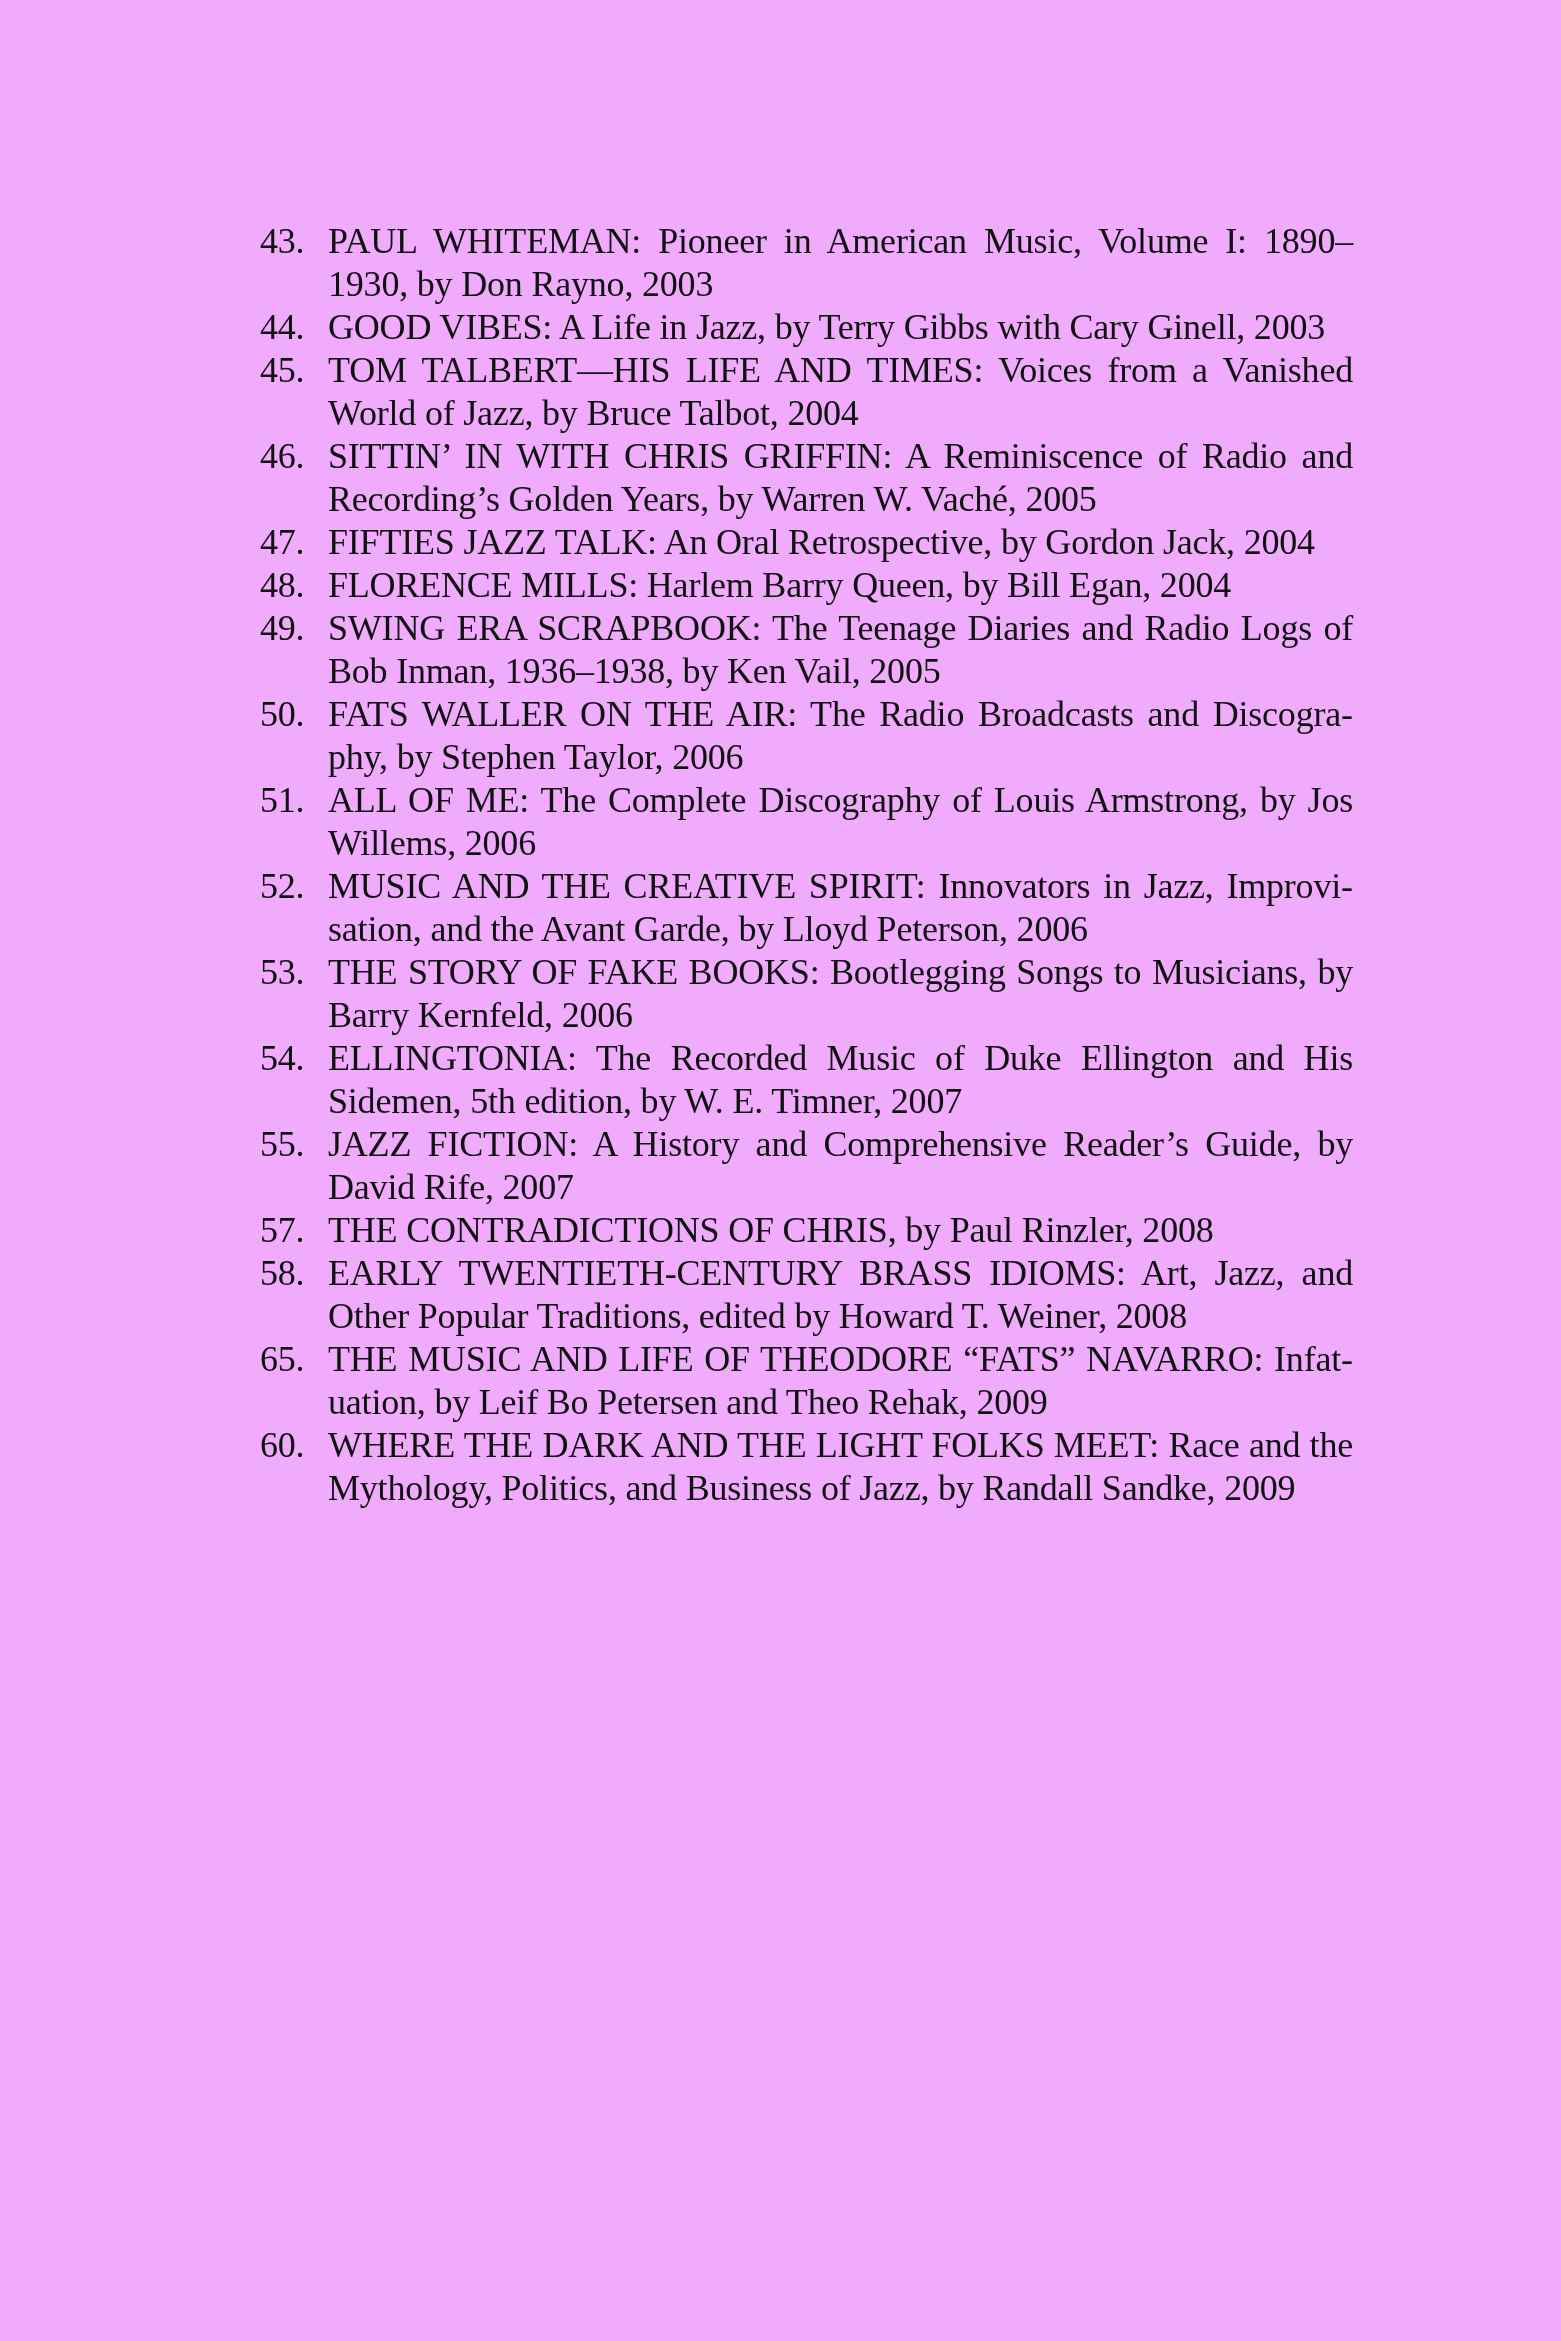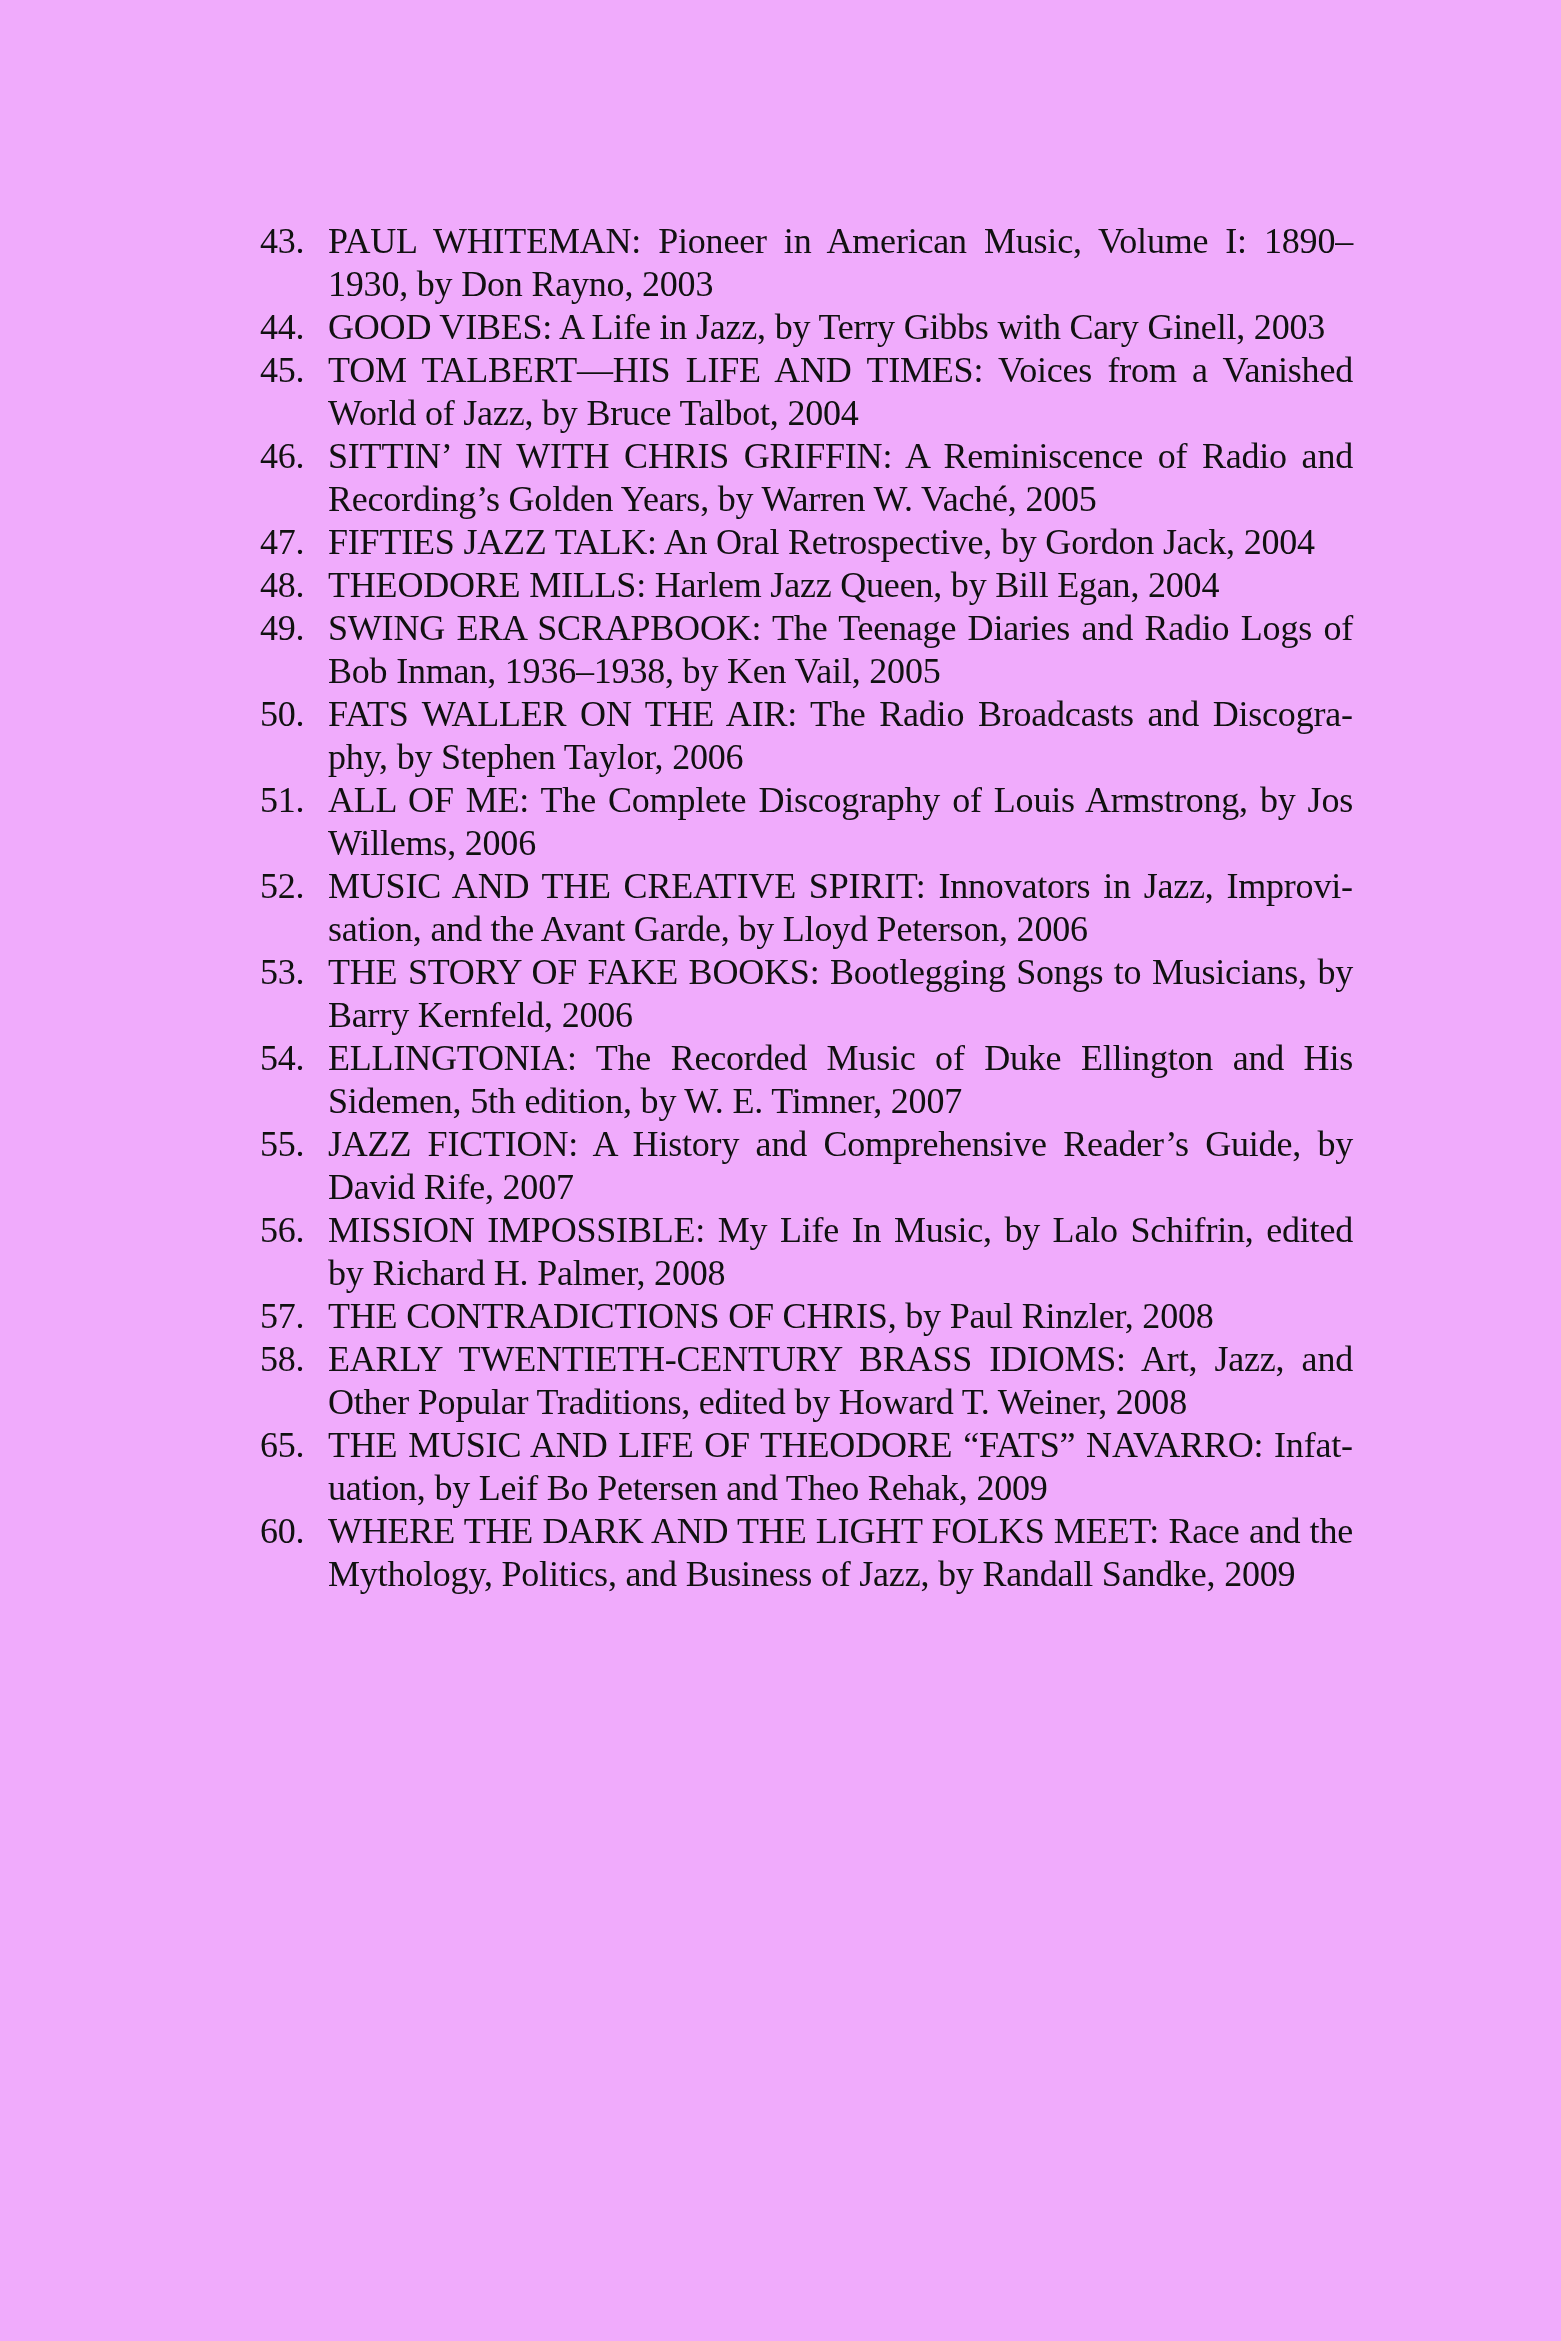--- a/index.html
+++ b/index.html
@@ -63,21 +63,21 @@
       <div class="entry">
     <span class="num">46.</span>
     <span class="body"><span class="rm">SITTIN’ IN WITH CHRIS GRIFFIN: A Reminiscence of Radio and Recording’s Golden Years, </span><span class="it">by Warren W. Vaché, 2005</span></span>
   </div>
       <div class="entry">
     <span class="num">47.</span>
     <span class="body"><span class="rm">FIFTIES JAZZ TALK:  An Oral Retrospective, </span><span class="it">by Gordon Jack, 2004</span></span>
   </div>
       <div class="entry">
     <span class="num">48.</span>
-    <span class="body"><span class="rm">THEODORE MILLS: Harlem Jazz Queen, </span><span class="it">by Bill Egan, 2004</span></span>
+    <span class="body"><span class="rm">FLORENCE MILLS: Harlem Barry Queen, </span><span class="it">by Bill Egan, 2004</span></span>
   </div>
       <div class="entry">
     <span class="num">49.</span>
     <span class="body"><span class="rm">SWING ERA SCRAPBOOK:  The Teenage Diaries and Radio Logs of Bob Inman, 1936–1938, </span><span class="it">by Ken Vail</span><span class="rm">, 2005</span></span>
   </div>
       <div class="entry">
     <span class="num">50.</span>
     <span class="body"><span class="rm">FATS WALLER ON THE AIR: The Radio Broadcasts and Discogra­phy, </span><span class="it">by Stephen Taylor, 2006</span></span>
   </div>
       <div class="entry">
@@ -94,24 +94,20 @@
   </div>
       <div class="entry">
     <span class="num">54.</span>
     <span class="body"><span class="rm">ELLINGTONIA: The Recorded Music of Duke Ellington and His Sidemen, 5th edition, </span><span class="it">by W. E. Timner, 2007</span></span>
   </div>
       <div class="entry">
     <span class="num">55.</span>
     <span class="body"><span class="rm">JAZZ FICTION: A History and Comprehensive Reader’s Guide, </span><span class="it">by David Rife, 2007</span></span>
   </div>
       <div class="entry">
-    <span class="num">56.</span>
-    <span class="body"><span class="rm">MISSION IMPOSSIBLE: My Life In Music, </span><span class="it">by Lalo Schifrin, edited by Richard H. Palmer, 2008</span></span>
-  </div>
-      <div class="entry">
     <span class="num">57.</span>
     <span class="body"><span class="rm">THE CONTRADICTIONS OF CHRIS, </span><span class="it">by Paul Rinzler, 2008</span></span>
   </div>
       <div class="entry">
     <span class="num">58.</span>
     <span class="body"><span class="rm">EARLY TWENTIETH-CENTURY BRASS IDIOMS: Art, Jazz, and Other Popular Traditions, </span><span class="it">edited by Howard T. Weiner, 2008</span></span>
   </div>
       <div class="entry">
     <span class="num">65.</span>
     <span class="body"><span class="rm">THE MUSIC AND LIFE OF THEODORE “FATS” NAVARRO: Infat­uation, </span><span class="it">by Leif Bo Petersen and Theo Rehak, 2009</span></span>

